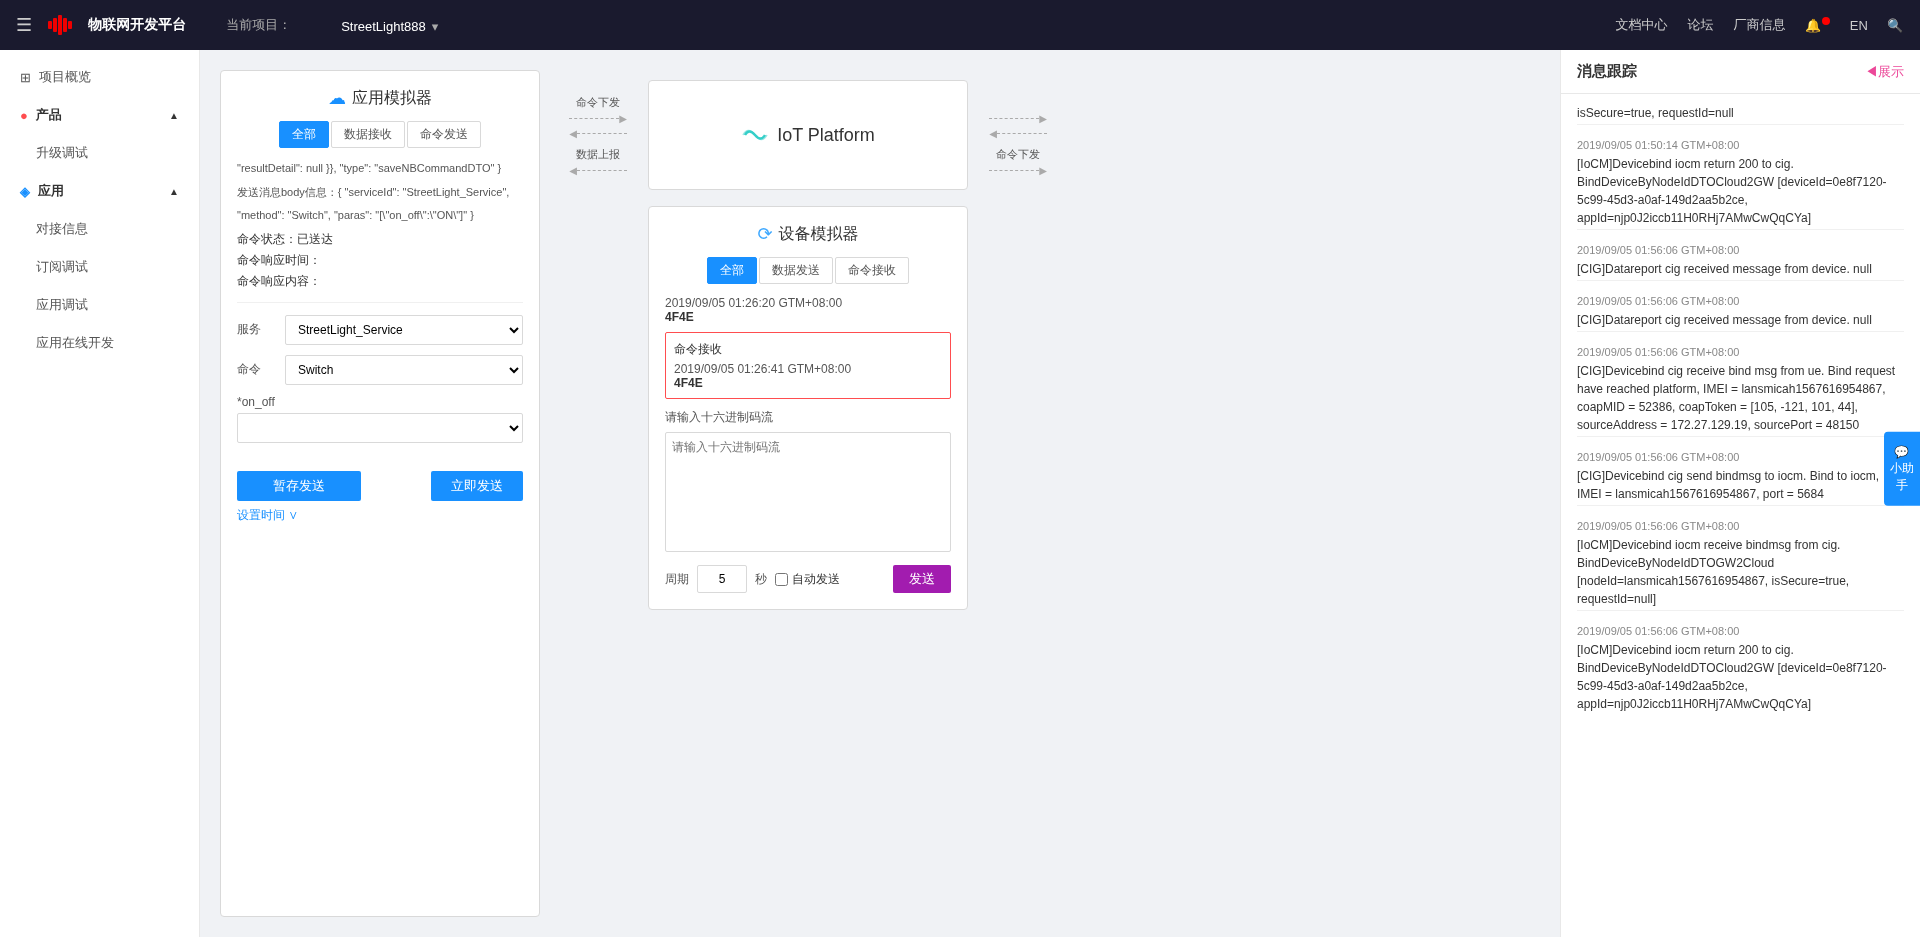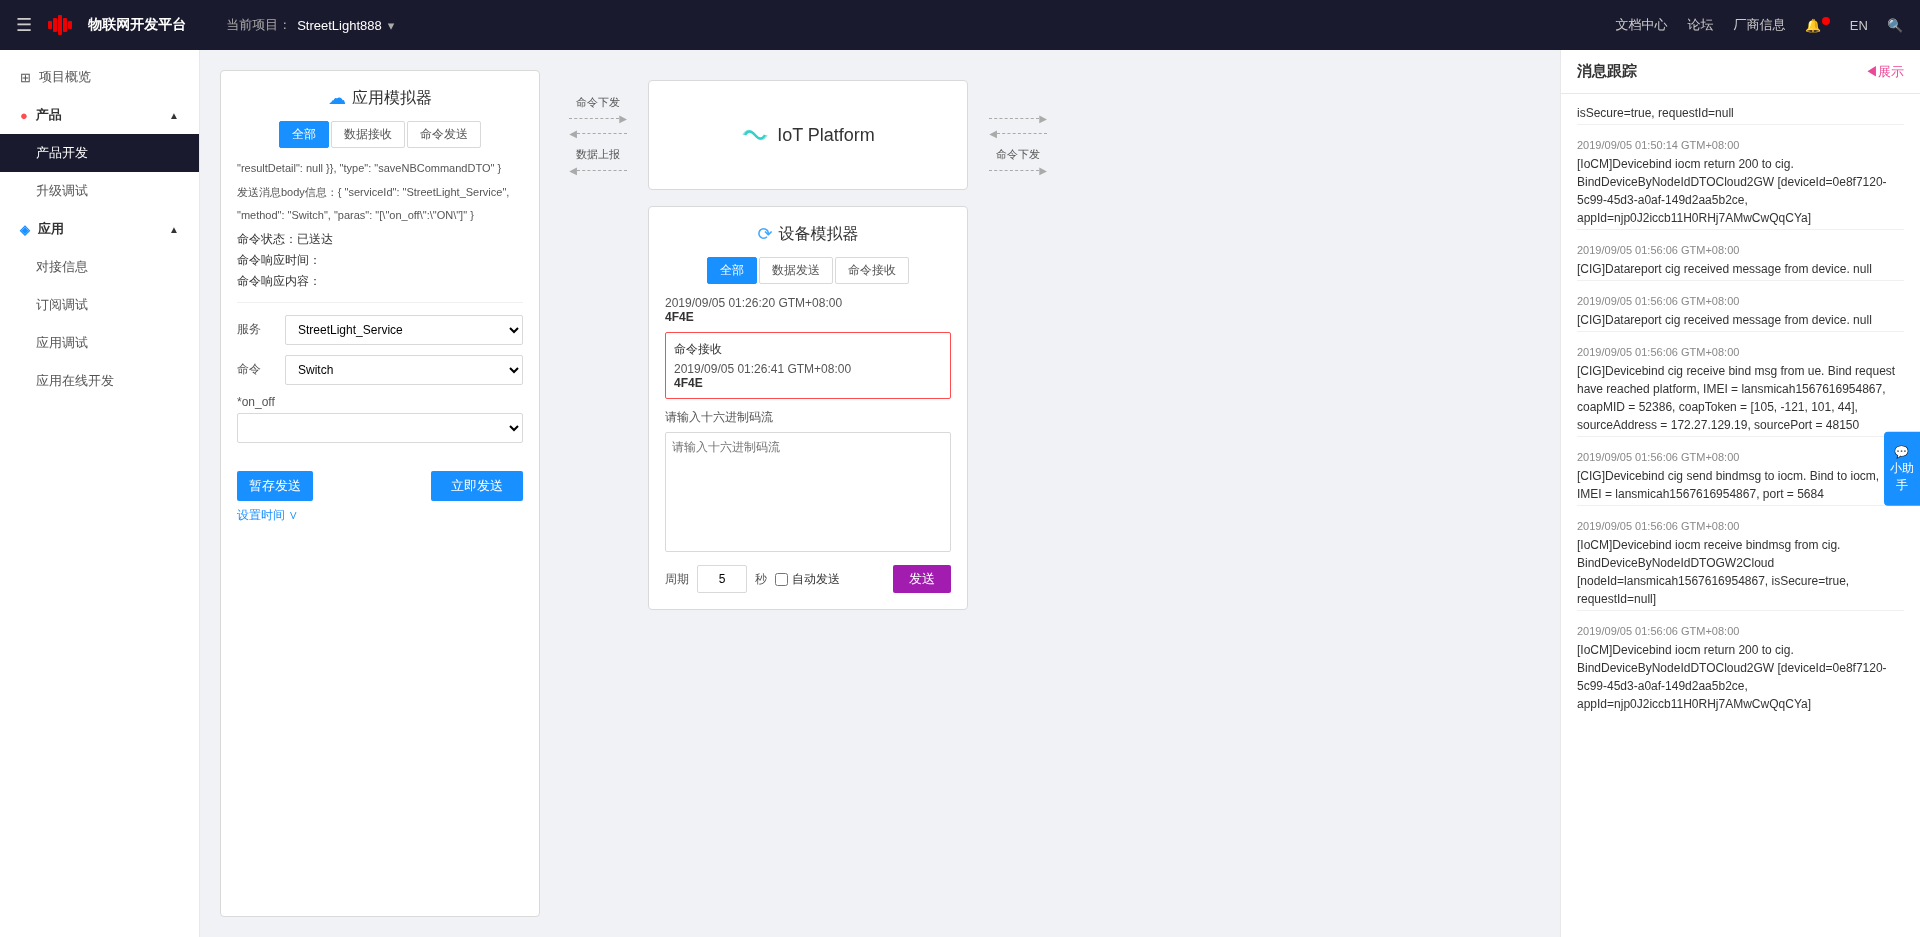--- a/index.html
+++ b/index.html
@@ -25,25 +25,26 @@
     .topnav-title {
       color: #fff;
       font-size: 14px;
       font-weight: bold;
       white-space: nowrap;
     }
     .topnav-project {
       color: #aaa;
       font-size: 13px;
       display: flex;
-      align-items: center;
+      align-items: flex-end;
       gap: 6px;
     }
     .topnav-project-name {
       color: #fff;
+      margin-left: 44px;
     }
     .topnav-right {
       margin-left: auto;
       display: flex;
       align-items: center;
       gap: 20px;
       color: #ccc;
       font-size: 13px;
     }
     .topnav-right span { cursor: pointer; }
@@ -223,21 +224,21 @@
       border-radius: 2px;
       padding: 6px 20px;
       cursor: pointer;
       font-size: 13px;
     }
     .btn-default {
       background: #1890ff;
       color: #fff;
       border: none;
       border-radius: 2px;
-      padding: 6px 12px;
+      padding: 6px 36px;
       cursor: pointer;
       font-size: 13px;
     }
     .time-setting {
       font-size: 12px;
       color: #1890ff;
       cursor: pointer;
       margin-top: 6px;
     }
 
@@ -419,23 +420,20 @@
       </div>
 
       <div class="sidebar-item section-header">
         <span style="display:flex;align-items:center;gap:8px;">
           <span style="color:#ff4d4f;">●</span>
           <span>产品</span>
         </span>
         <span class="arrow">▲</span>
       </div>
 
-      <div class="sidebar-item active" style="padding-left:36px;">
-        <span>产品开发</span>
-      </div>
 
 
       <div class="sidebar-item" style="padding-left:36px;">
         <span>升级调试</span>
       </div>
 
       <div class="sidebar-item section-header">
         <span style="display:flex;align-items:center;gap:8px;">
           <span style="color:#1890ff;">◈</span>
           <span>应用</span>

